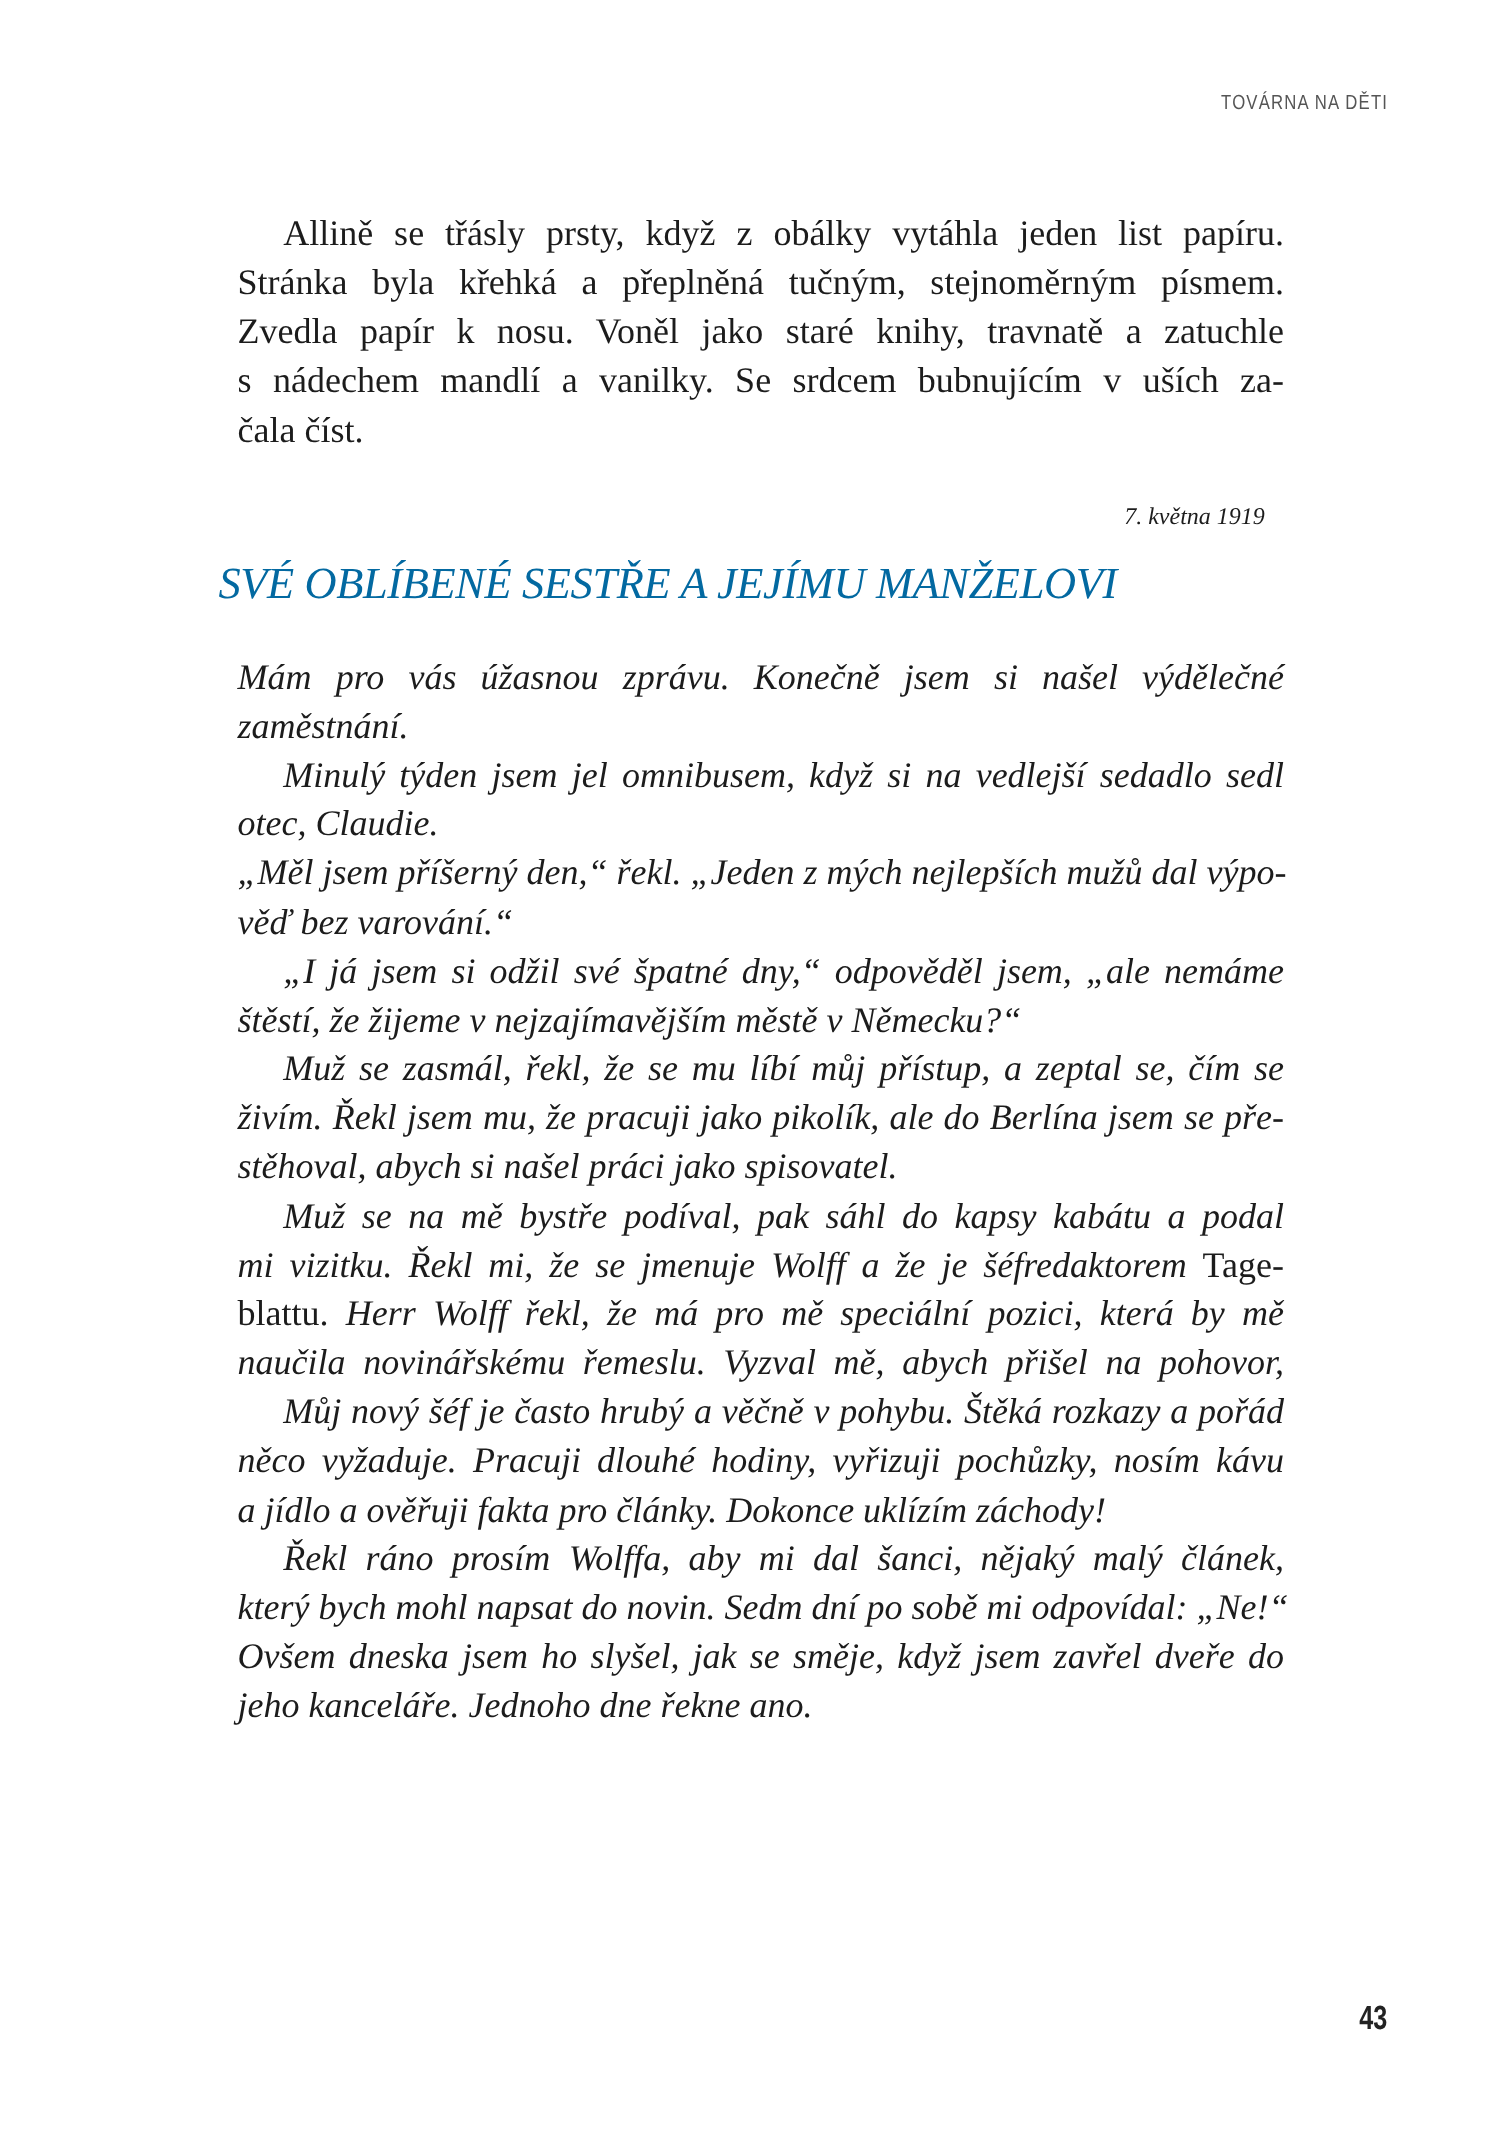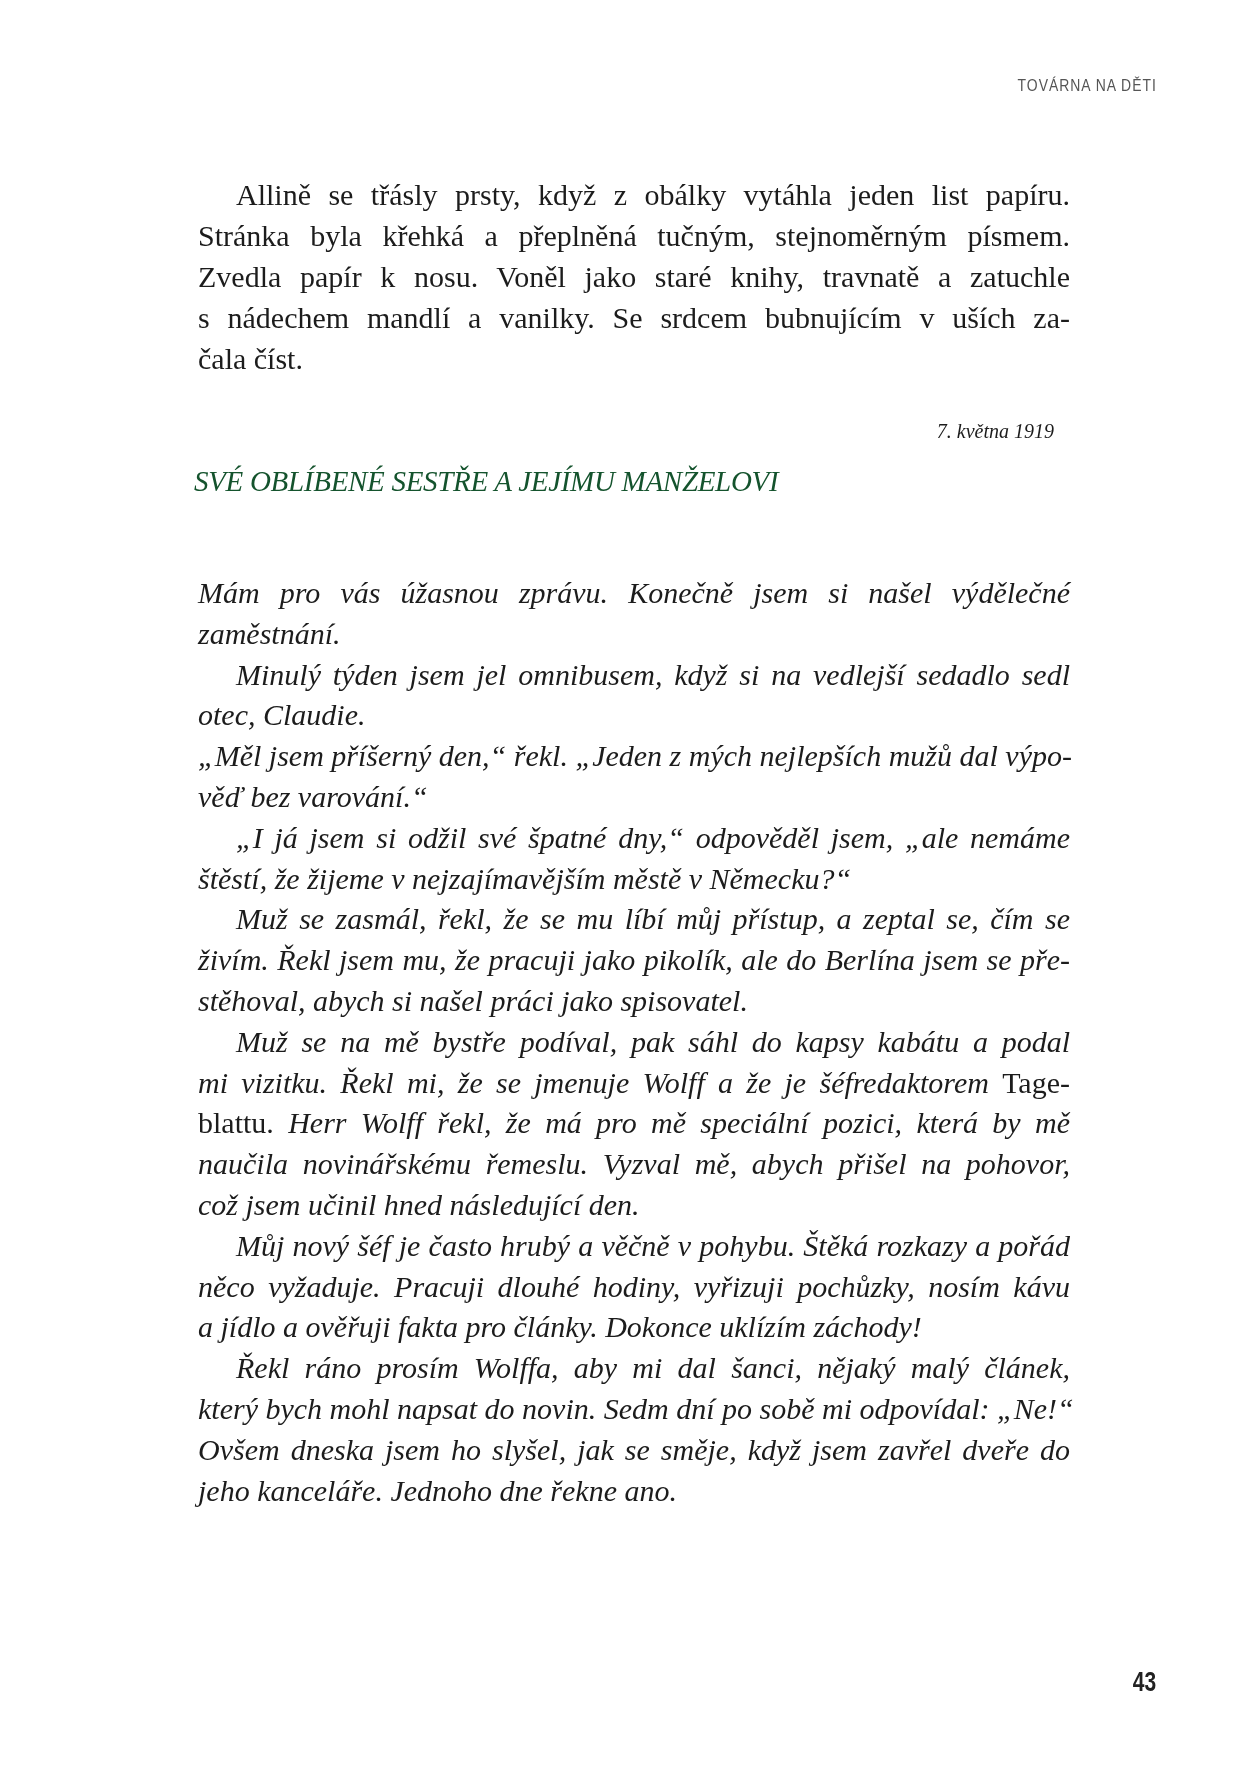--- a/index.html
+++ b/index.html
@@ -53,43 +53,42 @@
     }
     .line.justify {
       text-align: justify;
       text-align-last: justify;
     }
     .line.indent {
       padding-left: 38px;
     }
     .italic {
       font-style: italic;
-      margin-top: 28px;
     }
     .roman {
       font-style: normal;
     }
     .intro { top: 174px; }
     .date-line {
       position: absolute;
       top: 420px;
       right: 192px;
       font-family: "Liberation Serif", serif;
       font-style: italic;
       font-size: 20px;
       color: #1c1c1c;
     }
     .salutation {
       position: absolute;
       top: 465px;
-      left: 194px;
+      left: 182px;
       font-family: "Liberation Serif", serif;
       font-style: italic;
-      font-size: 29px;
-      color: #14532d;
+      font-size: 37px;
+      color: #0369a1;
       letter-spacing: -0.3px;
     }
     .letter { top: 545px; }
     .letter .line { height: 40.8px; line-height: 40.8px; }
   </style>
 </head>
 <body>
 
 <div class="running-header">TOVÁRNA NA DĚTI</div>
 
@@ -113,21 +112,20 @@
   <span class="line">věď bez varování.“</span>
   <span class="line justify indent">„I já jsem si odžil své špatné dny,“ odpověděl jsem, „ale nemáme</span>
   <span class="line">štěstí, že žijeme v nejzajímavějším městě v Německu?“</span>
   <span class="line justify indent">Muž se zasmál, řekl, že se mu líbí můj přístup, a zeptal se, čím se</span>
   <span class="line justify">živím. Řekl jsem mu, že pracuji jako pikolík, ale do Berlína jsem se pře-</span>
   <span class="line">stěhoval, abych si našel práci jako spisovatel.</span>
   <span class="line justify indent">Muž se na mě bystře podíval, pak sáhl do kapsy kabátu a podal</span>
   <span class="line justify"><span>mi vizitku. Řekl mi, že se jmenuje Wolff a že je šéfredaktorem </span><span class="roman">Tage-</span></span>
   <span class="line justify"><span class="roman">blattu.</span><span> Herr Wolff řekl, že má pro mě speciální pozici, která by mě</span></span>
   <span class="line justify">naučila novinářskému řemeslu. Vyzval mě, abych přišel na pohovor,</span>
-  <span class="line">což jsem učinil hned následující den.</span>
   <span class="line justify indent">Můj nový šéf je často hrubý a věčně v pohybu. Štěká rozkazy a pořád</span>
   <span class="line justify">něco vyžaduje. Pracuji dlouhé hodiny, vyřizuji pochůzky, nosím kávu</span>
   <span class="line">a jídlo a ověřuji fakta pro články. Dokonce uklízím záchody!</span>
   <span class="line justify indent">Řekl ráno prosím Wolffa, aby mi dal šanci, nějaký malý článek,</span>
   <span class="line justify">který bych mohl napsat do novin. Sedm dní po sobě mi odpovídal: „Ne!“</span>
   <span class="line justify">Ovšem dneska jsem ho slyšel, jak se směje, když jsem zavřel dveře do</span>
   <span class="line">jeho kanceláře. Jednoho dne řekne ano.</span>
 </div>
 
 <div class="page-number">43</div>

